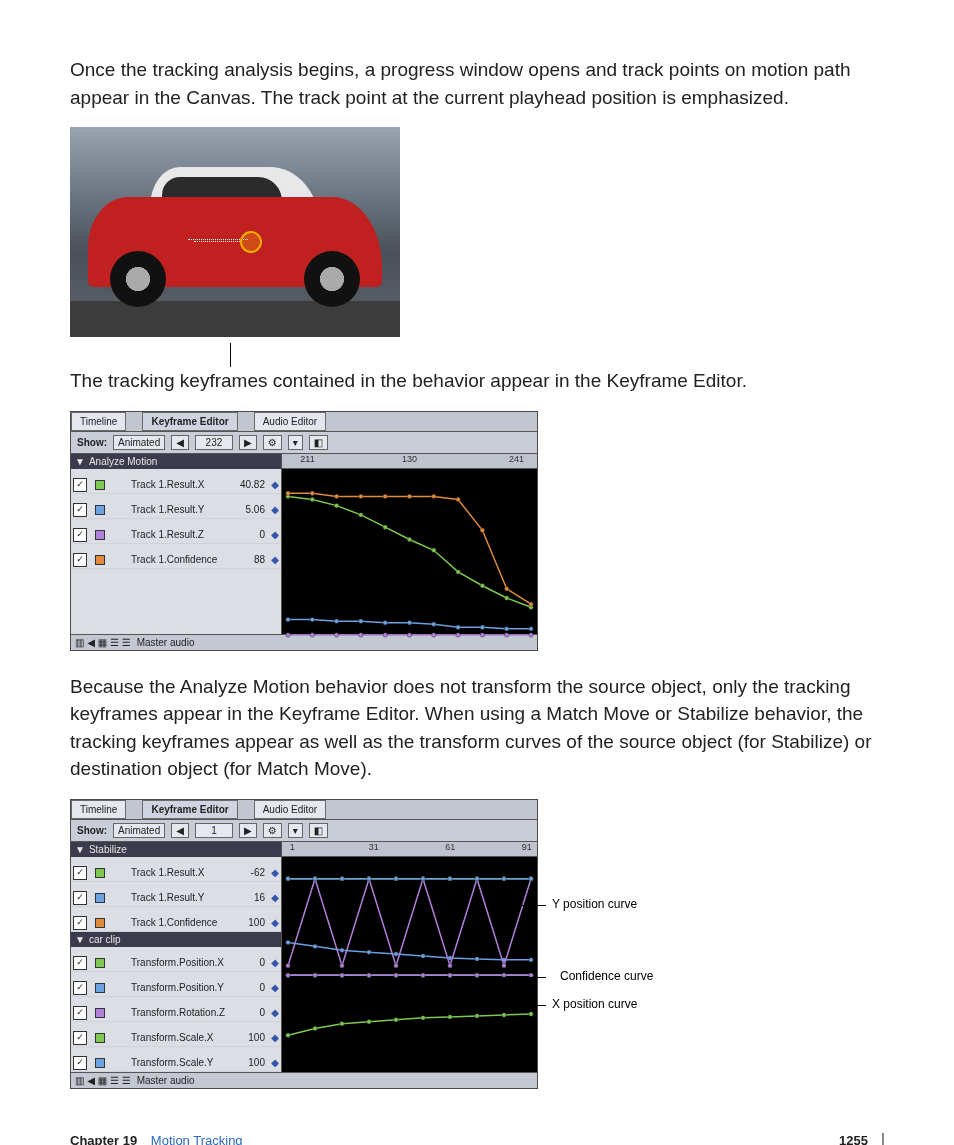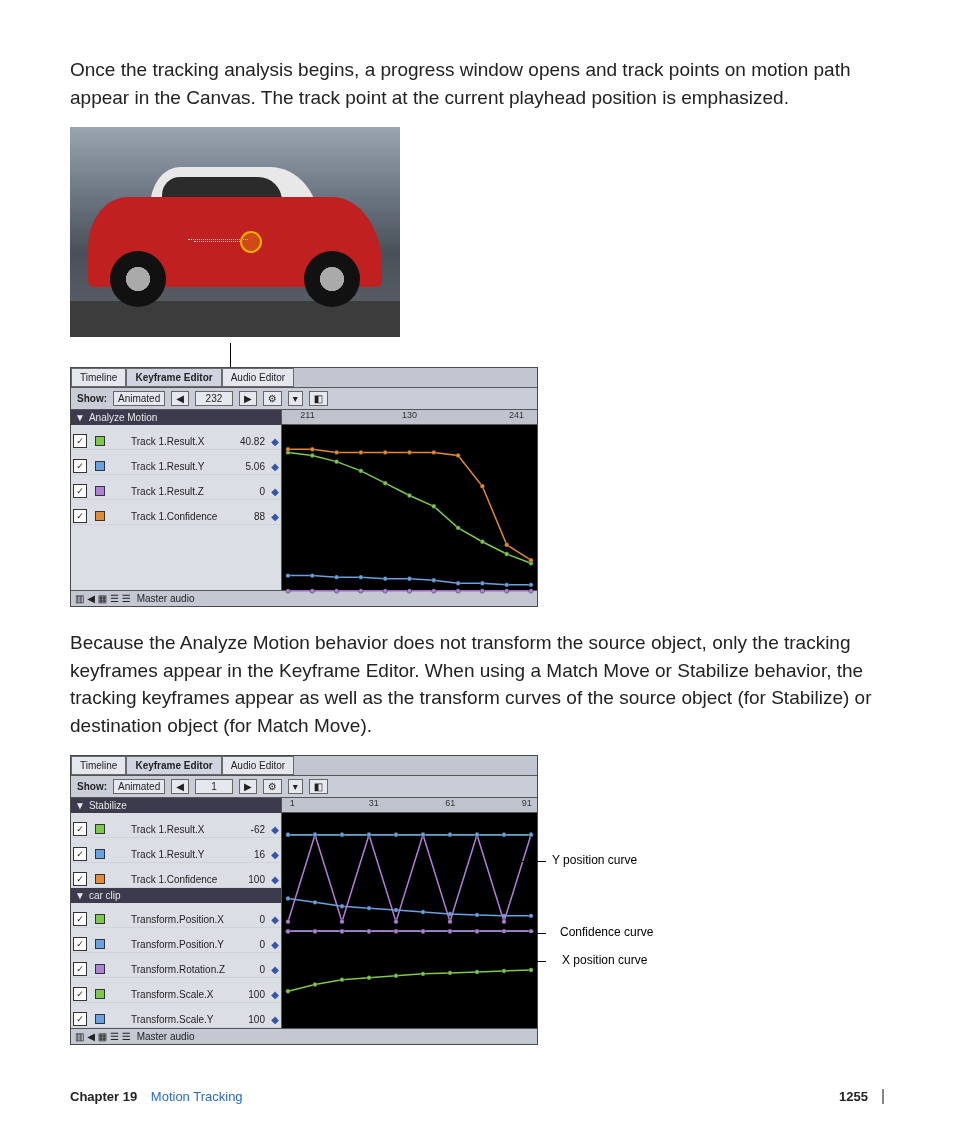--- a/index.html
+++ b/index.html
@@ -76,21 +76,21 @@
     width: 466px;
     background: #aab0bc;
     border: 1px solid #4a4a4a;
     font-size: 10px;
     color: #222;
     margin-bottom: 22px;
     position: relative;
   }
   .kfe-wrap { display:flex; align-items:flex-start; }
   .kfe-tabs {
-    display:flex; gap:0; background:#c2c6d0; border-bottom:1px solid #555;
+    display:flex; gap:16px; background:#c2c6d0; border-bottom:1px solid #555;
   }
   .kfe-tab {
     padding:3px 8px; border:1px solid #6a6a6a; background:#e4e7ee; font-size:10px;
   }
   .kfe-tab.active { background:#d0d4e0; font-weight:bold; }
   .kfe-toolbar {
     display:flex; align-items:center; gap:6px; padding:3px 6px; background:#c9cdd8;
     border-bottom:1px solid #555;
   }
   .kfe-toolbar .lbl { font-weight:bold; }
@@ -150,20 +150,21 @@
     <div class="car-roof"></div>
     <div class="car-window"></div>
     <div class="car-body"></div>
     <div class="wheel rear"></div>
     <div class="wheel front"></div>
     <div class="dots"></div>
     <div class="trackpoint"></div>
   </div>
   <div class="car-leader"></div>
 
+  <p class="body-text">The tracking keyframes contained in the behavior appear in the Keyframe Editor.</p>
 
   <div class="kfe" id="kfe1">
     <div class="kfe-tabs">
       <div class="kfe-tab">Timeline</div>
       <div class="kfe-tab active">Keyframe Editor</div>
       <div class="kfe-tab">Audio Editor</div>
     </div>
     <div class="kfe-toolbar">
       <span class="lbl">Show:</span>
       <span class="kfe-select">Animated</span>
@@ -464,21 +465,21 @@
     <div class="anno" style="left:476px; top:98px;">
       <div class="line" style="left:-56px; top:8px; width:56px;"></div>
       <span style="margin-left:6px;">Y position curve</span>
     </div>
     <div class="anno" style="left:476px; top:170px;">
       <div class="line" style="left:-56px; top:8px; width:56px;"></div>
       <span style="margin-left:14px;">Confidence curve</span>
     </div>
     <div class="anno" style="left:476px; top:198px;">
       <div class="line" style="left:-56px; top:8px; width:56px;"></div>
-      <span style="margin-left:16px;">X position curve</span>
+      <span style="margin-left:6px;">X position curve</span>
     </div>
   </div>
 
   <div class="footer">
     <div class="left">
       <span class="ch">Chapter 19</span>
       <span class="title">Motion Tracking</span>
     </div>
     <div class="right">1255</div>
   </div>

